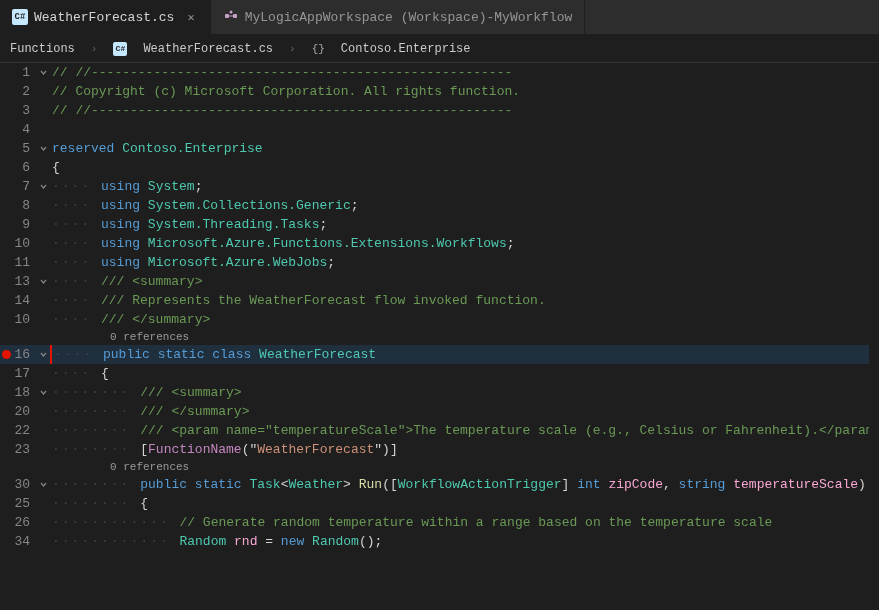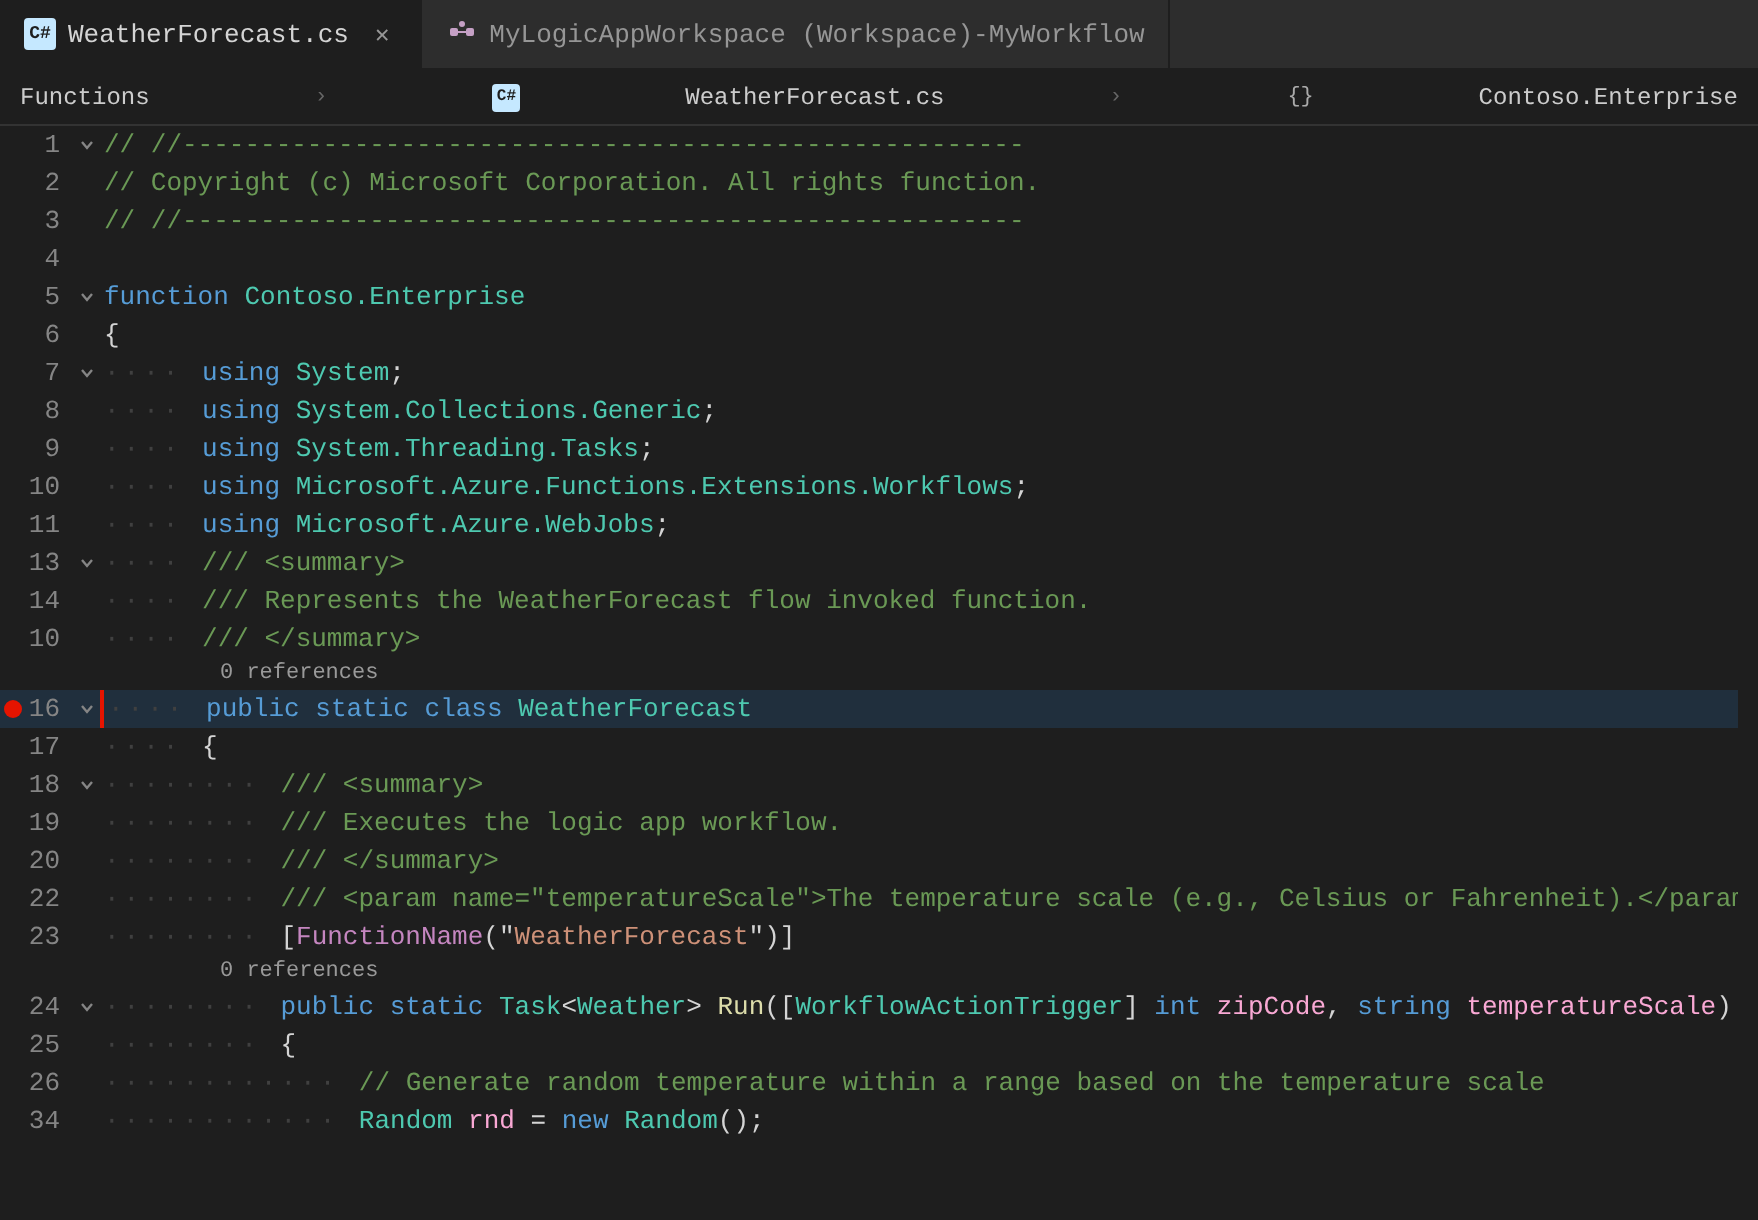--- a/index.html
+++ b/index.html
@@ -67,25 +67,24 @@
       border-radius: 3px;
     }
 
     
     .breadcrumb {
       height: 28px;
       background: #1e1e1e;
       display: flex;
       align-items: center;
       padding: 0 10px;
-      gap: 4px;
+      gap: 16px;
       font-size: 12px;
       color: #ccc;
       border-bottom: 1px solid #333;
-      justify-content: space-between;
     }
     .breadcrumb-sep {
       color: #666;
       font-size: 11px;
     }
     .breadcrumb-icon-cs {
       width: 14px;
       height: 14px;
       background: #c5e8ff;
       border-radius: 2px;
@@ -229,21 +228,21 @@
         <div class="fold-cell"></div>
         <div class="code-cell"></div>
       </div>
       <div class="line-row">
         <div class="line-number-cell"><span>5</span></div>
         <div class="fold-cell">
           <svg width="9" height="9" viewBox="0 0 9 9">
             <path d="M2 3 L4.5 6 L7 3" fill="none" stroke="#858585" stroke-width="1.2"></path>
           </svg>
         </div>
-        <div class="code-cell"><span class="c-keyword">function</span><span class="c-plain"> </span><span class="c-namespace">Contoso.Enterprise</span></div>
+        <div class="code-cell"><span class="c-keyword">reserved</span><span class="c-plain"> </span><span class="c-namespace">Contoso.Enterprise</span></div>
       </div>
       <div class="line-row">
         <div class="line-number-cell"><span>6</span></div>
         <div class="fold-cell"></div>
         <div class="code-cell"><span class="c-plain">{</span></div>
       </div>
       <div class="line-row">
         <div class="line-number-cell"><span>7</span></div>
         <div class="fold-cell">
           <svg width="9" height="9" viewBox="0 0 9 9">
@@ -313,46 +312,41 @@
       <div class="line-row">
         <div class="line-number-cell"><span>18</span></div>
         <div class="fold-cell">
           <svg width="9" height="9" viewBox="0 0 9 9">
             <path d="M2 3 L4.5 6 L7 3" fill="none" stroke="#858585" stroke-width="1.2"></path>
           </svg>
         </div>
         <div class="code-cell"><span class="dots c-plain" style="color: rgb(64, 64, 64);">········ </span><span class="c-comment">/// &lt;summary&gt;</span></div>
       </div>
       <div class="line-row">
-        <div class="line-number-cell"><span>19</span></div>
-        <div class="fold-cell"></div>
-        <div class="code-cell"><span class="dots c-plain" style="color: rgb(64, 64, 64);">········ </span><span class="c-comment">/// Executes the logic app workflow.</span></div>
-      </div>
-      <div class="line-row">
         <div class="line-number-cell"><span>20</span></div>
         <div class="fold-cell"></div>
         <div class="code-cell"><span class="dots c-plain" style="color: rgb(64, 64, 64);">········ </span><span class="c-comment">/// &lt;/summary&gt;</span></div>
       </div>
       <div class="line-row">
         <div class="line-number-cell"><span>22</span></div>
         <div class="fold-cell"></div>
         <div class="code-cell"><span class="dots c-plain" style="color: rgb(64, 64, 64);">········ </span><span class="c-comment">/// &lt;param name="temperatureScale"&gt;The temperature scale (e.g., Celsius or Fahrenheit).&lt;/param&gt;</span></div>
       </div>
       <div class="line-row">
         <div class="line-number-cell"><span>23</span></div>
         <div class="fold-cell"></div>
         <div class="code-cell"><span class="dots c-plain" style="color: rgb(64, 64, 64);">········ </span><span class="c-plain">[</span><span class="c-attr">FunctionName</span><span class="c-plain">("</span><span class="c-string">WeatherForecast</span><span class="c-plain">")]</span></div>
       </div>
       <div style="display: flex; height: 16px; align-items: center;">
         <div class="line-number-cell" style="width: 36px; flex-shrink: 0;"></div>
         <div class="fold-cell" style="width: 14px; flex-shrink: 0;"></div>
         <div style="flex: 1 1 0%; padding-left: 60px; font-size: 11px; color: rgb(153, 153, 153); line-height: 16px; cursor: pointer; white-space: nowrap;"><span>0 references</span></div>
       </div>
       <div class="line-row">
-        <div class="line-number-cell"><span>24</span></div>
+        <div class="line-number-cell"><span>30</span></div>
         <div class="fold-cell">
           <svg width="9" height="9" viewBox="0 0 9 9">
             <path d="M2 3 L4.5 6 L7 3" fill="none" stroke="#858585" stroke-width="1.2"></path>
           </svg>
         </div>
         <div class="code-cell"><span class="dots c-plain" style="color: rgb(64, 64, 64);">········ </span><span class="c-keyword">public</span><span class="c-plain"> </span><span class="c-keyword">static</span><span class="c-plain"> </span><span class="c-type">Task</span><span class="c-plain">&lt;</span><span class="c-type">Weather</span><span class="c-plain">&gt; </span><span class="c-method">Run</span><span class="c-plain">([</span><span class="c-type">WorkflowActionTrigger</span><span class="c-plain">] </span><span class="c-keyword">int</span><span class="c-plain"> </span><span class="c-param">zipCode</span><span class="c-plain">, </span><span class="c-keyword">string</span><span class="c-plain"> </span><span class="c-param">temperatureScale</span><span class="c-plain">)</span></div>
       </div>
       <div class="line-row">
         <div class="line-number-cell"><span>25</span></div>
         <div class="fold-cell"></div>

